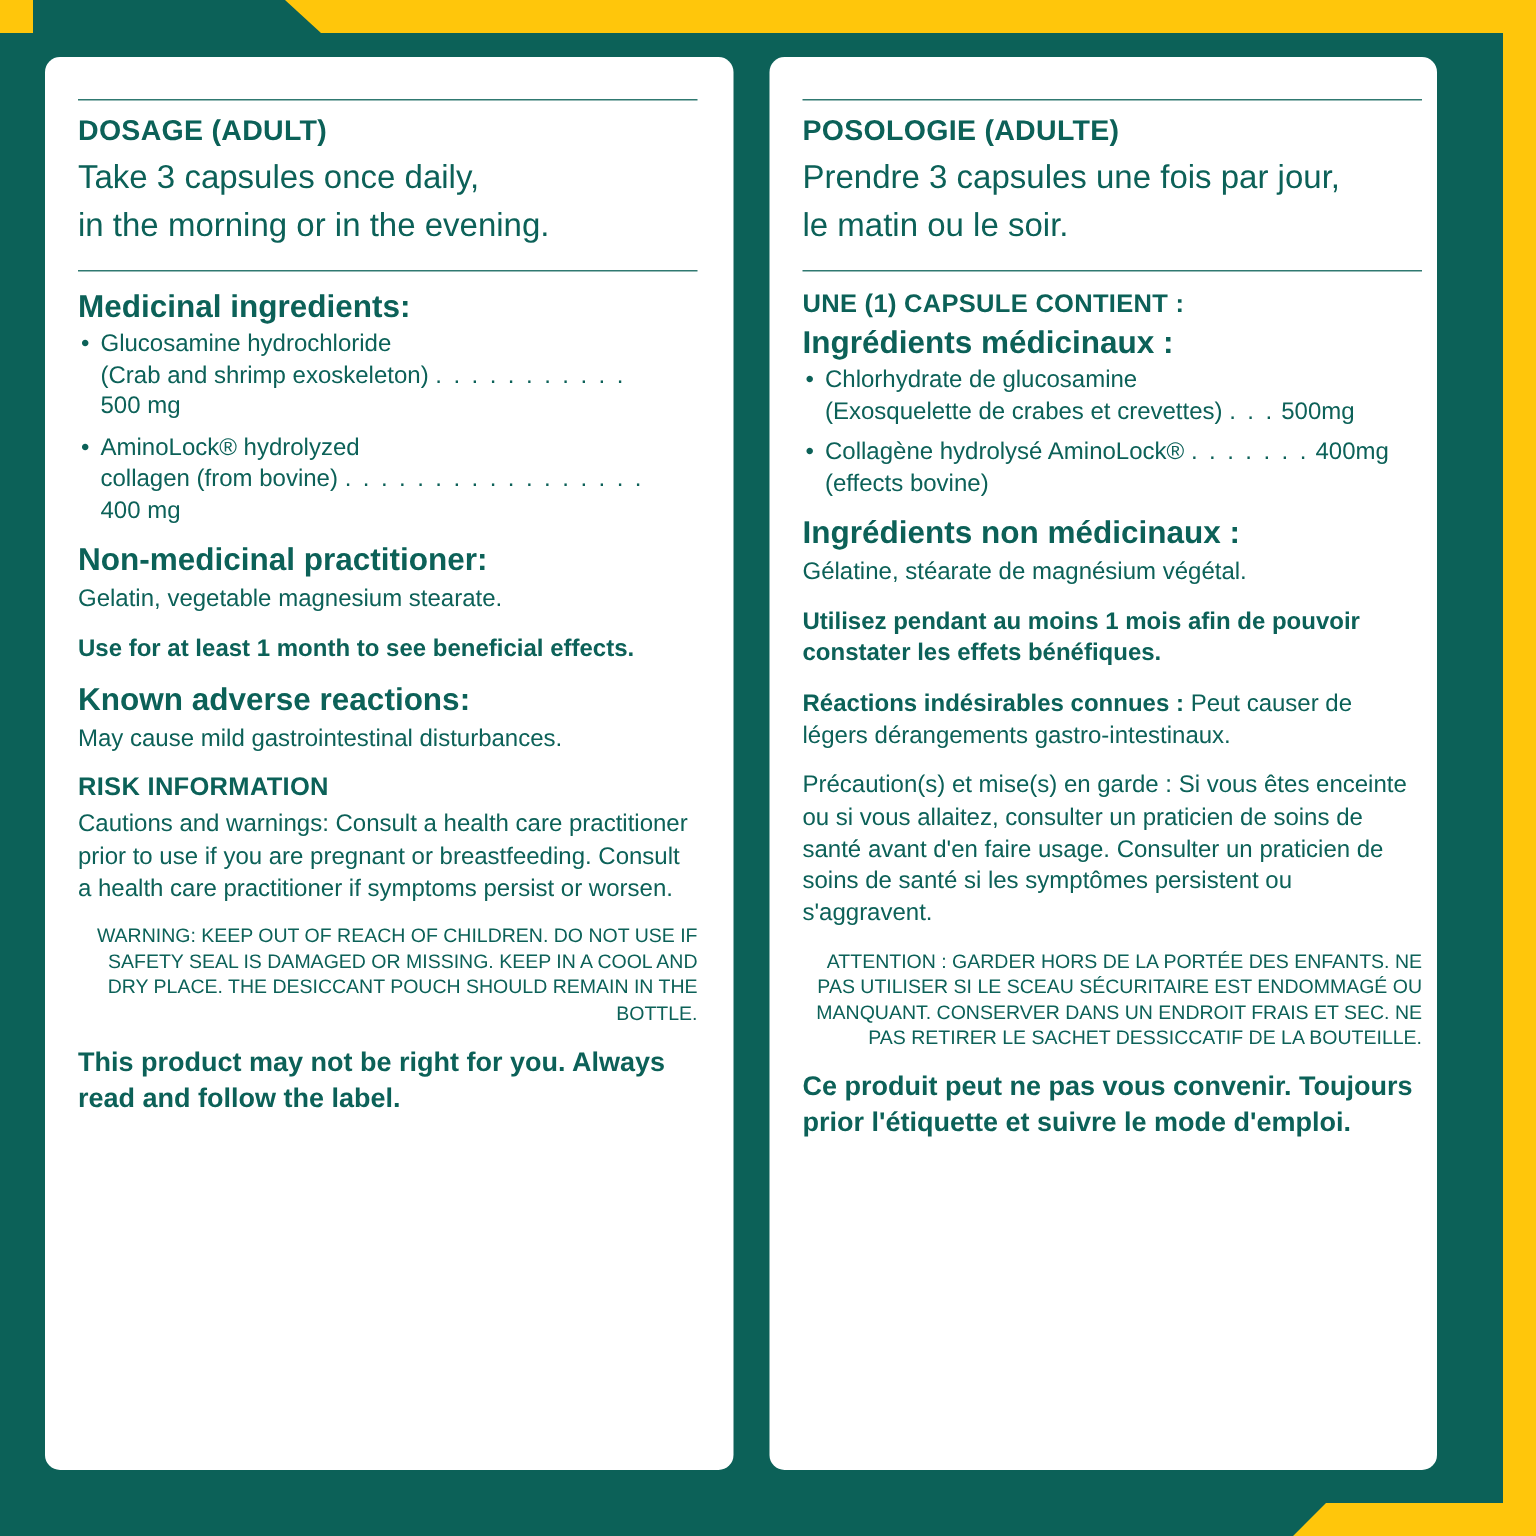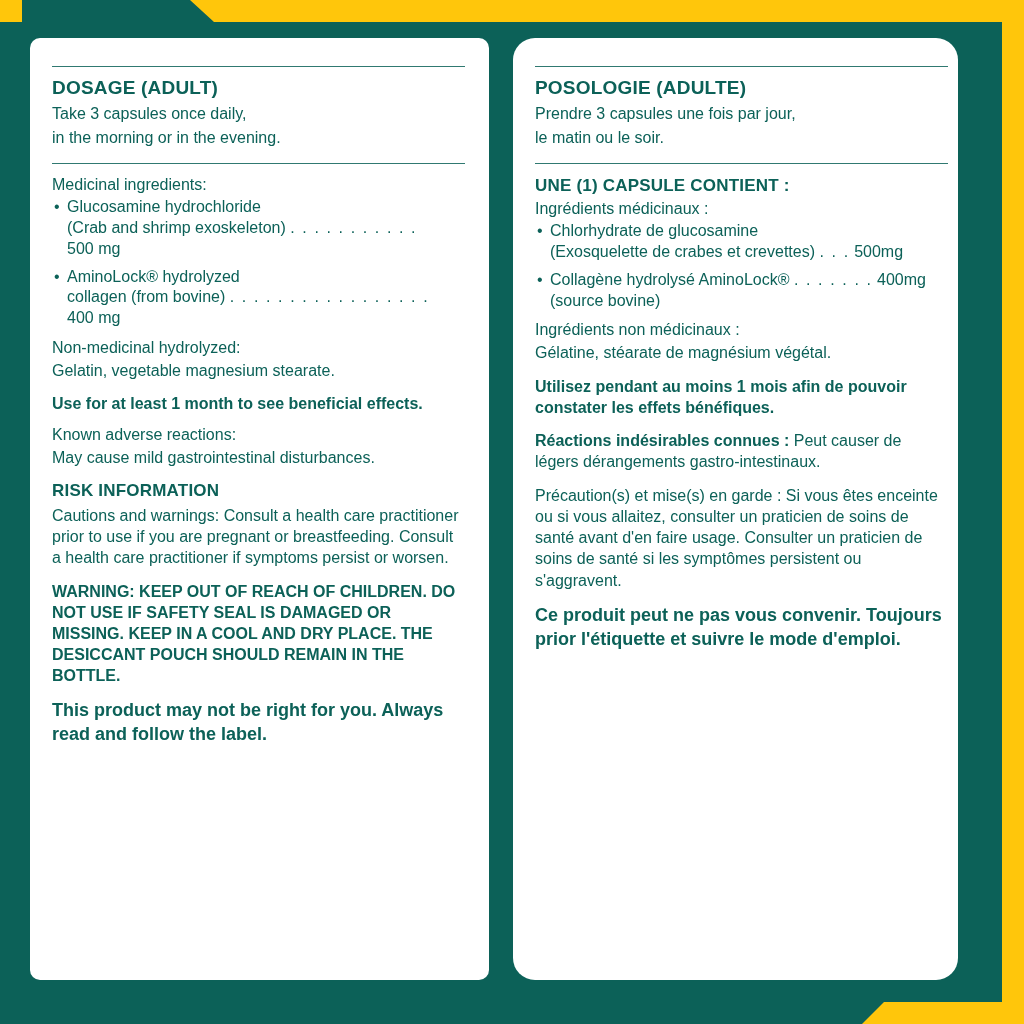--- a/index.html
+++ b/index.html
@@ -41,51 +41,51 @@
     gap: 24px;
   }
   .card {
     background: #ffffff;
     border-radius: 10px;
     flex: 1 1 0;
     padding: 22px 24px 20px 22px;
     color: #0c6158;
     position: relative;
   }
-  .card.right { padding-right: 10px; border-radius: 22px; }
+  .card.right { padding-right: 10px; }
 
   .rule {
     border: none;
     border-top: 1px solid #0c6158;
     margin: 6px 0 10px 0;
     opacity: 0.85;
   }
   .rule.thin { margin: 14px 0 12px 0; }
 
   h2.head {
     font-size: 19px;
     font-weight: bold;
     margin: 6px 0 4px 0;
     letter-spacing: 0.2px;
   }
   p.lead {
-    font-size: 16px;
+    font-size: 22px;
     line-height: 1.38;
     margin: 0 0 2px 0;
     font-weight: normal;
   }
   .section-title {
     font-size: 17px;
     font-weight: bold;
     letter-spacing: 0.2px;
     margin: 0 0 4px 0;
   }
   .sub-title {
-    font-size: 16px;
-    font-weight: normal;
+    font-size: 21px;
+    font-weight: bold;
     margin: 2px 0 3px 0;
   }
   ul.ing {
     list-style: none;
     margin: 0 0 10px 0;
     padding: 0;
   }
   ul.ing li {
     font-size: 16px;
     line-height: 1.3;
@@ -101,25 +101,26 @@
   }
   .line2 { display: block; }
   .dots { letter-spacing: 1.6px; }
   .body-txt {
     font-size: 16px;
     line-height: 1.33;
     margin: 0 0 12px 0;
   }
   .body-txt.bold { font-weight: bold; }
   .warn {
-    font-size: 16px;
-    font-weight: bold;
+    font-size: 13px;
+    font-weight: normal;
     line-height: 1.32;
     margin: 0 0 12px 0;
     text-transform: none;
+    text-align: right;
   }
   .fineprint {
     font-size: 18px;
     font-weight: bold;
     line-height: 1.35;
     margin: 4px 0 0 0;
   }
   .inline-bold { font-weight: bold; }
   .nowrap { white-space: nowrap; }
 </style>
@@ -153,21 +154,21 @@
       <li>
         <span>AminoLock® hydrolyzed</span>
         <span class="line2">
           <span>collagen (from bovine)</span>
           <span class="dots">. . . . . . . . . . . . . . . . .</span>
           <span class="nowrap">400 mg</span>
         </span>
       </li>
     </ul>
 
-    <div class="sub-title">Non-medicinal hydrolyzed:</div>
+    <div class="sub-title">Non-medicinal practitioner:</div>
     <p class="body-txt">Gelatin, vegetable magnesium stearate.</p>
 
     <p class="body-txt bold">Use for at least 1 month to see beneficial effects.</p>
 
     <div class="sub-title">Known adverse reactions:</div>
     <p class="body-txt">May cause mild gastrointestinal disturbances.</p>
 
     <div class="section-title">RISK INFORMATION</div>
     <p class="body-txt">Cautions and warnings: Consult a health care practitioner prior to use if you are pregnant or breastfeeding. Consult a health care practitioner if symptoms persist or worsen.</p>
 
@@ -194,30 +195,31 @@
         <span class="line2">
           <span>(Exosquelette de crabes et crevettes)</span>
           <span class="dots">. . .</span>
           <span class="nowrap">500mg</span>
         </span>
       </li>
       <li>
         <span>Collagène hydrolysé AminoLock®</span>
         <span class="dots">. . . . . . .</span>
         <span class="nowrap">400mg</span>
-        <span class="line2">(source bovine)</span>
+        <span class="line2">(effects bovine)</span>
       </li>
     </ul>
 
     <div class="sub-title">Ingrédients non médicinaux :</div>
     <p class="body-txt">Gélatine, stéarate de magnésium végétal.</p>
 
     <p class="body-txt bold">Utilisez pendant au moins 1 mois afin de pouvoir constater les effets bénéfiques.</p>
 
     <p class="body-txt"><span class="inline-bold">Réactions indésirables connues :</span> <span>Peut causer de légers dérangements gastro-intestinaux.</span></p>
 
     <p class="body-txt">Précaution(s) et mise(s) en garde : Si vous êtes enceinte ou si vous allaitez, consulter un praticien de soins de santé avant d'en faire usage. Consulter un praticien de soins de santé si les symptômes persistent ou s'aggravent.</p>
 
+    <p class="warn">ATTENTION : GARDER HORS DE LA PORTÉE DES ENFANTS. NE PAS UTILISER SI LE SCEAU SÉCURITAIRE EST ENDOMMAGÉ OU MANQUANT. CONSERVER DANS UN ENDROIT FRAIS ET SEC. NE PAS RETIRER LE SACHET DESSICCATIF DE LA BOUTEILLE.</p>
 
     <p class="fineprint">Ce produit peut ne pas vous convenir. Toujours prior l'étiquette et suivre le mode d'emploi.</p>
   </div>
 
 </div>
 
 </body></html>

